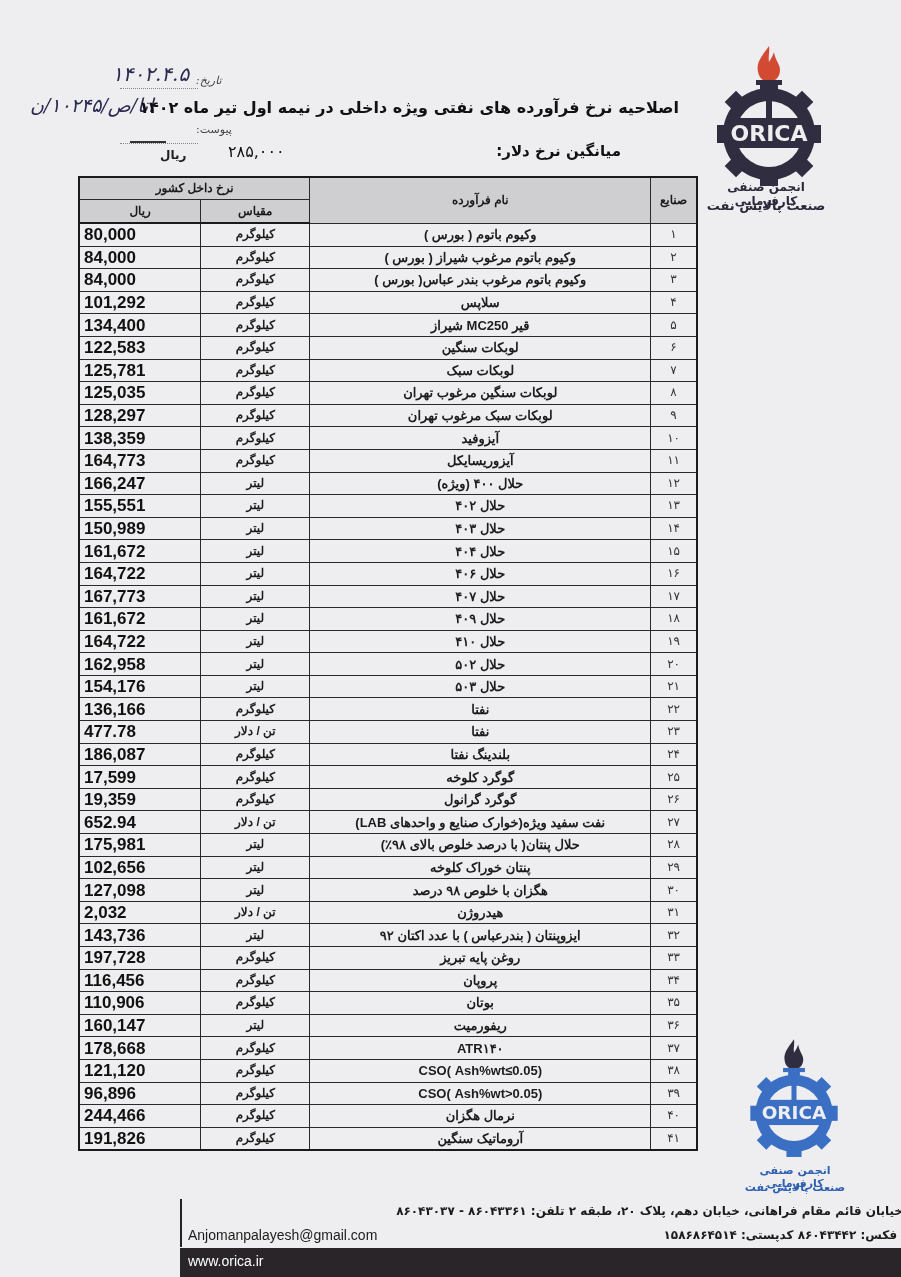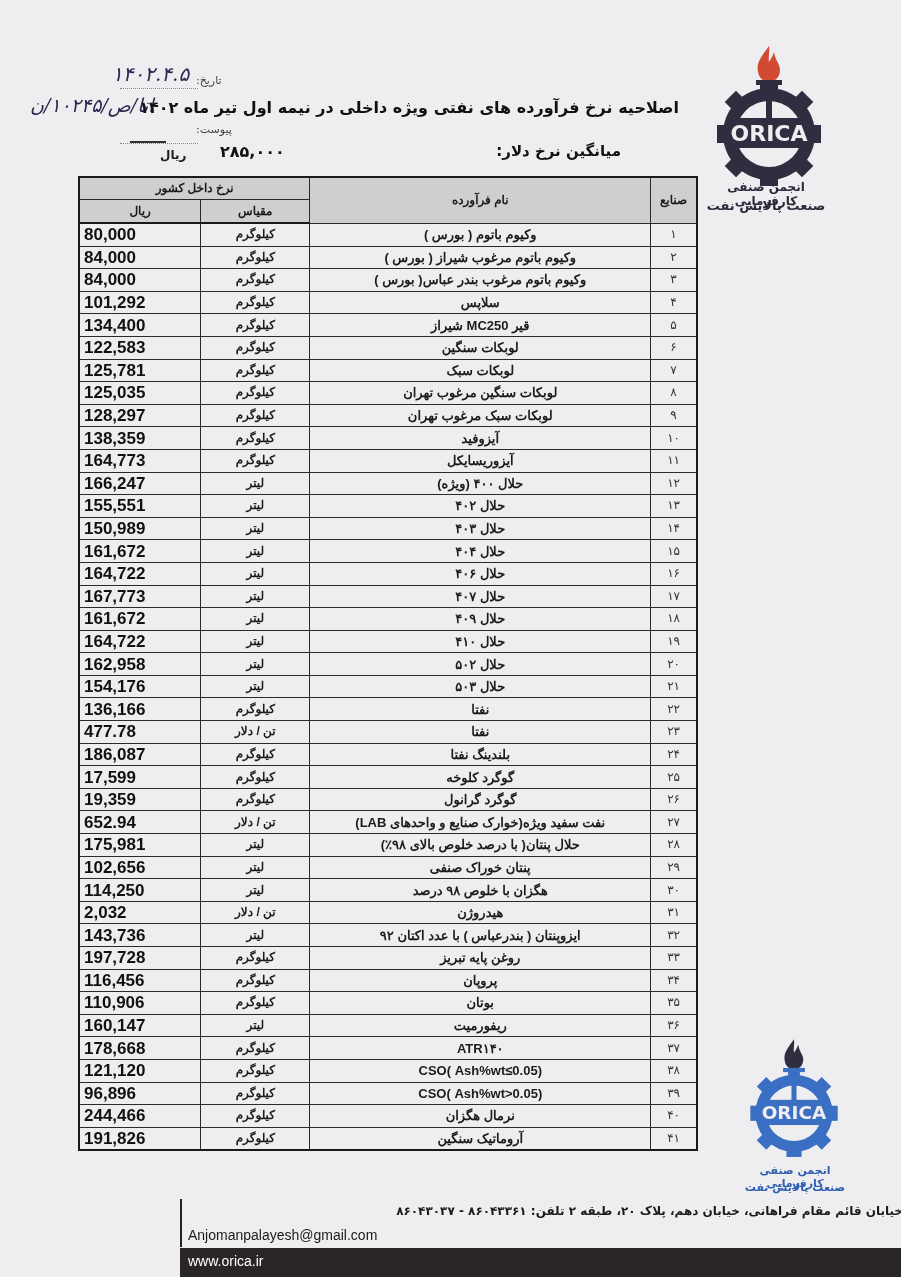--- a/index.html
+++ b/index.html
@@ -13,25 +13,25 @@
 
   
   .logo { position: absolute; }
   .logo-top { left: 712px; top: 42px; width: 114px; height: 150px; }
   .logo-caption-1 { left: 706px; top: 180px; width: 120px; text-align: center; font-size: 12px; font-weight: bold; color: #2b2a3a; direction: rtl; }
   .logo-caption-2 { left: 706px; top: 198px; width: 120px; text-align: center; font-size: 13px; font-weight: bold; color: #2b2a3a; direction: rtl; }
 
   
   .title { right: 222px; top: 98px; font-size: 16px; font-weight: bold; direction: rtl; white-space: nowrap; color: #111; }
   .dollar-label { right: 280px; top: 142px; font-size: 15px; font-weight: bold; direction: rtl; white-space: nowrap; color: #111; }
-  .dollar-value { left: 220px; top: 142px; font-size: 16px; font-weight: bold; color: #111; }
+  .dollar-value { left: 228px; top: 142px; font-size: 16px; font-weight: normal; color: #111; }
   .dollar-unit { left: 160px; top: 148px; font-size: 12px; font-weight: bold; direction: rtl; color: #222; }
 
   
-  .date-label { left: 196px; top: 74px; font-size: 11px; color: #444; direction: rtl; }
+  .date-label { left: 196px; top: 74px; font-size: 11px; color: #444; direction: rtl; font-style: italic; }
   .date-value { left: 68px; top: 62px; font-size: 20px; color: #2a2a50; font-family: "DejaVu Serif", serif; font-style: italic; letter-spacing: 1px; margin-left: 44px; }
   .date-dots { left: 120px; top: 88px; width: 78px; border-bottom: 1px dotted #888; }
   .num-value { left: 30px; top: 94px; font-size: 19px; color: #2a2a50; font-family: "DejaVu Serif", serif; font-style: italic; }
   .attach-label { left: 196px; top: 123px; font-size: 11px; color: #444; direction: rtl; }
   .attach-dots { left: 120px; top: 143px; width: 78px; border-bottom: 1px dotted #888; }
   .attach-dash { left: 130px; top: 141px; width: 36px; border-bottom: 2px solid #333; }
 
   
   table.prices {
     position: absolute; left: 78px; top: 176px; width: 620px;
@@ -291,29 +291,29 @@
         <td class="c-rial">652.94</td>
       </tr>
       <tr>
         <td class="c-idx">۲۸</td>
         <td class="c-name" dir="rtl">حلال پنتان( با درصد خلوص بالای ۹۸٪)</td>
         <td class="c-unit">لیتر</td>
         <td class="c-rial">175,981</td>
       </tr>
       <tr>
         <td class="c-idx">۲۹</td>
-        <td class="c-name" dir="rtl">پنتان خوراک صنفی</td>
+        <td class="c-name" dir="rtl">پنتان خوراک کلوخه</td>
         <td class="c-unit">لیتر</td>
         <td class="c-rial">102,656</td>
       </tr>
       <tr>
         <td class="c-idx">۳۰</td>
         <td class="c-name" dir="rtl">هگزان با خلوص ۹۸ درصد</td>
         <td class="c-unit">لیتر</td>
-        <td class="c-rial">114,250</td>
+        <td class="c-rial">127,098</td>
       </tr>
       <tr>
         <td class="c-idx">۳۱</td>
         <td class="c-name" dir="rtl">هیدروژن</td>
         <td class="c-unit">تن / دلار</td>
         <td class="c-rial">2,032</td>
       </tr>
       <tr>
         <td class="c-idx">۳۲</td>
         <td class="c-name" dir="rtl">ایزوپنتان ( بندرعباس ) با عدد اکتان ۹۲</td>
@@ -397,18 +397,19 @@
     <rect x="14" y="76" width="86" height="30" fill="#3a6fc4"></rect>
     <text x="57" y="99" text-anchor="middle" font-family="DejaVu Sans, sans-serif" font-weight="bold" font-size="22" fill="#eeeef0">ORICA</text>
   </svg>
 </div>
 <div class="abs logo-b-cap1">انجمن صنفی کارفرمایی</div>
 <div class="abs logo-b-cap2">صنعت پالایش نفت</div>
 
 <div class="abs footer">
   <div class="footer-line1">خیابان قائم مقام فراهانی، خیابان دهم، پلاک ۲۰، طبقه ۲ تلفن: ۸۶۰۴۳۳۶۱ - ۸۶۰۴۳۰۳۷</div>
   <div class="footer-line2">
+    <span class="fax">فکس: ۸۶۰۴۳۴۴۲ کدپستی: ۱۵۸۶۸۶۴۵۱۴</span>
     <span class="email">Anjomanpalayesh@gmail.com</span>
   </div>
   <div class="footer-bar">
     <span class="web">www.orica.ir</span>
   </div>
 </div>
 
 </body></html>

